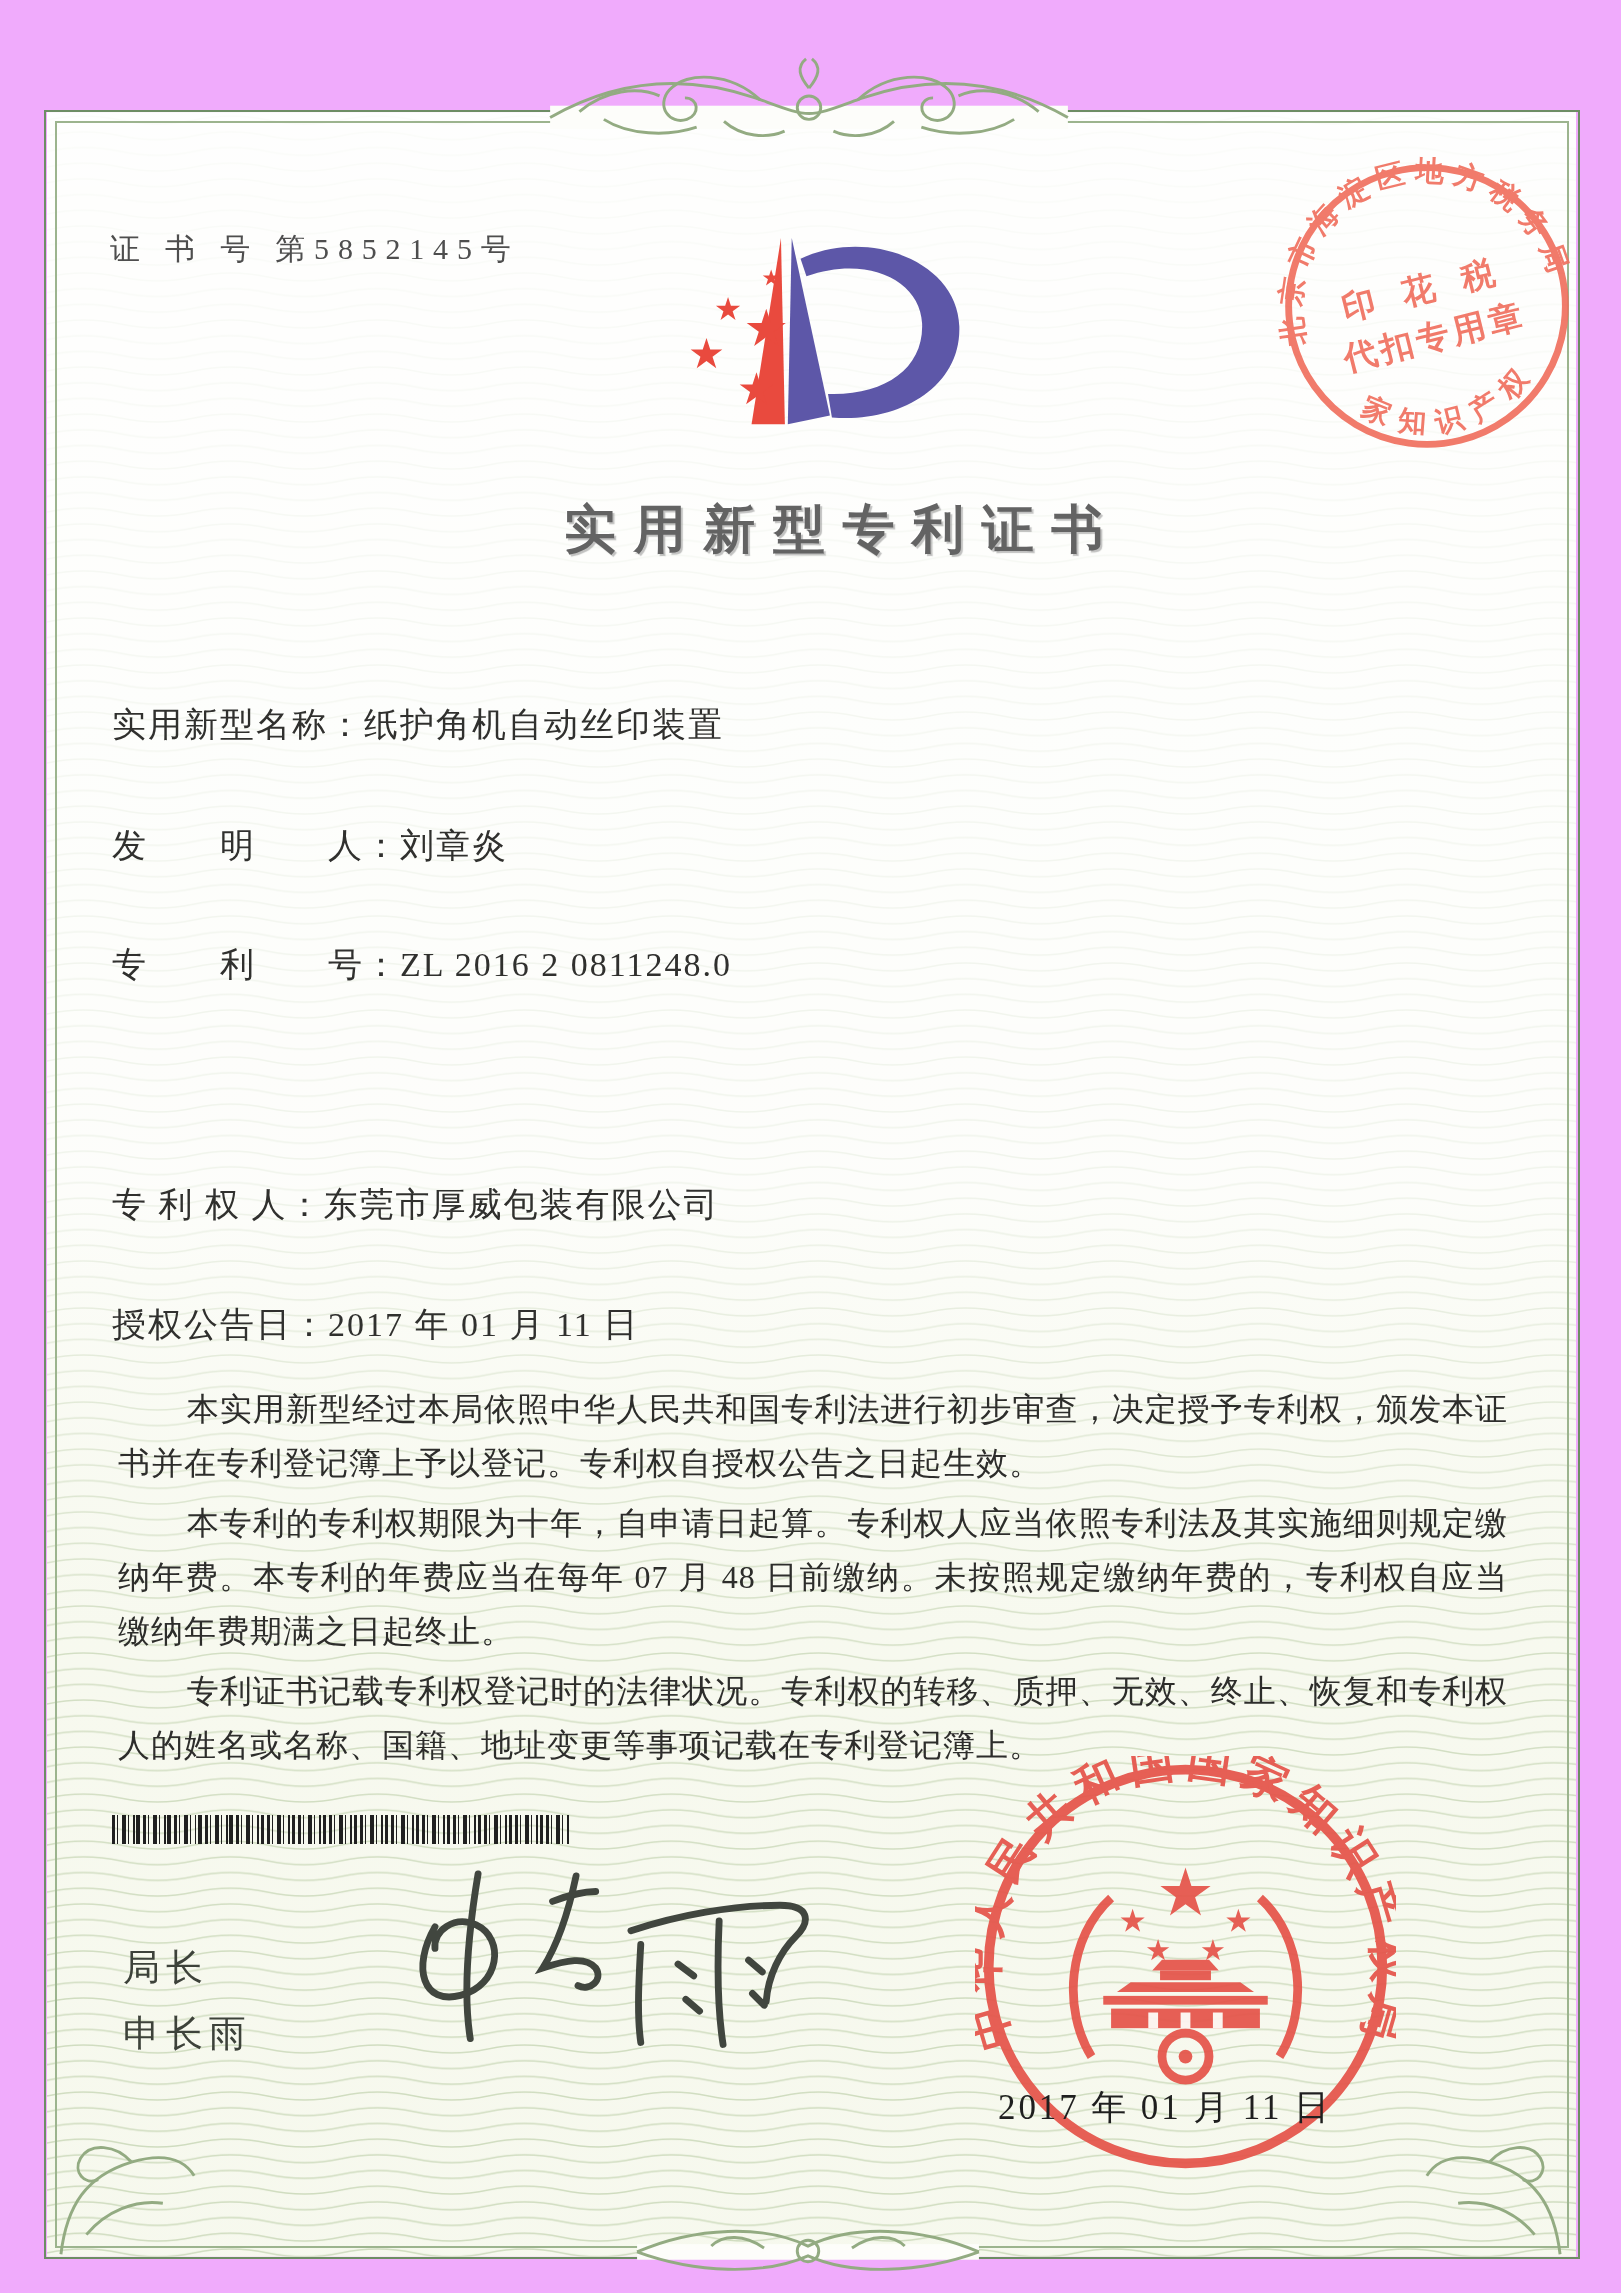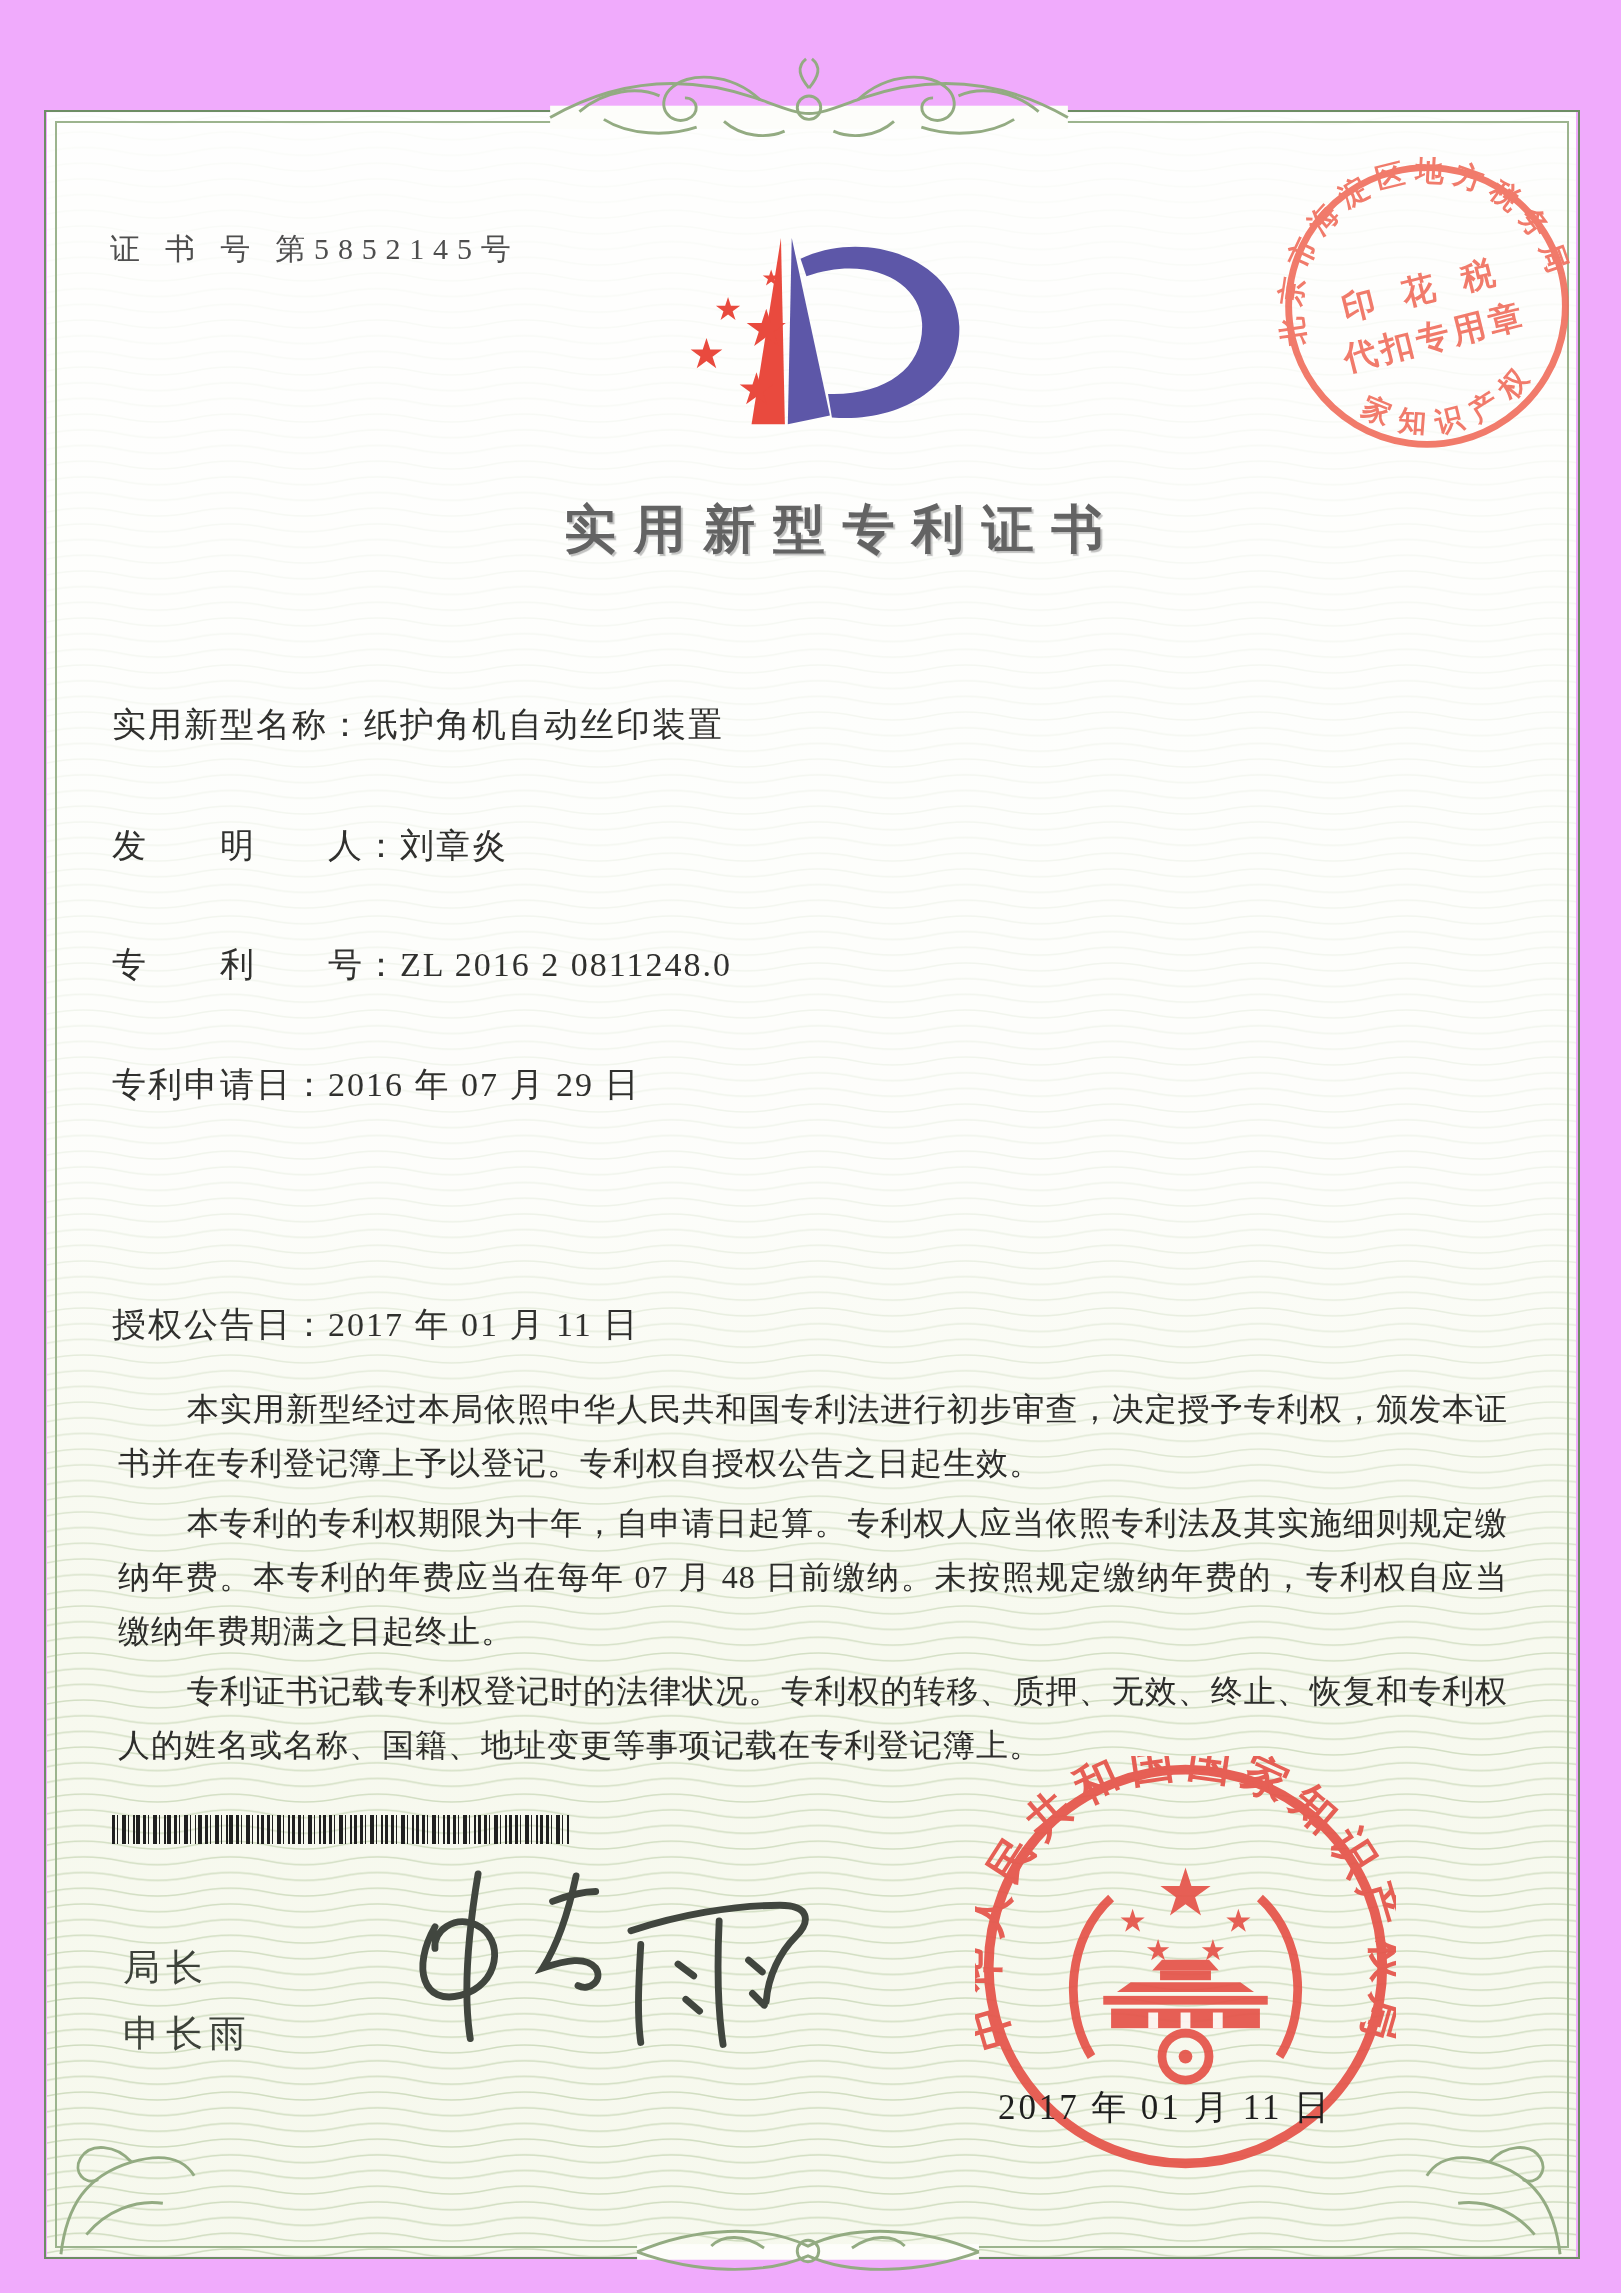--- a/index.html
+++ b/index.html
@@ -164,22 +164,22 @@
 
   <div class="field f1">
     <span class="lab">发　　明　　人：</span><span class="val">刘章炎</span>
   </div>
   <div class="field f0">
     <span class="lab">实用新型名称：</span><span class="val">纸护角机自动丝印装置</span>
   </div>
   <div class="field f2">
     <span class="lab">专　　利　　号：</span><span class="val">ZL 2016 2 0811248.0</span>
   </div>
-  <div class="field f3">
-    <span class="lab">专利申请日：</span><span class="val">2016 年 07 月 29 日</span>
+  <div class="field f4">
+    <span class="lab">专 利 权 人：</span><span class="val">东莞市厚威包装有限公司</span>
   </div>
   <div class="field f5">
     <span class="lab">授权公告日：</span><span class="val">2017 年 01 月 11 日</span>
   </div>
 
   <div class="body-text">
     <p>本实用新型经过本局依照中华人民共和国专利法进行初步审查，决定授予专利权，颁发本证书并在专利登记簿上予以登记。专利权自授权公告之日起生效。</p>
     <p>本专利的专利权期限为十年，自申请日起算。专利权人应当依照专利法及其实施细则规定缴纳年费。本专利的年费应当在每年 07 月 48 日前缴纳。未按照规定缴纳年费的，专利权自应当缴纳年费期满之日起终止。</p>
     <p>专利证书记载专利权登记时的法律状况。专利权的转移、质押、无效、终止、恢复和专利权人的姓名或名称、国籍、地址变更等事项记载在专利登记簿上。</p>
   </div>

